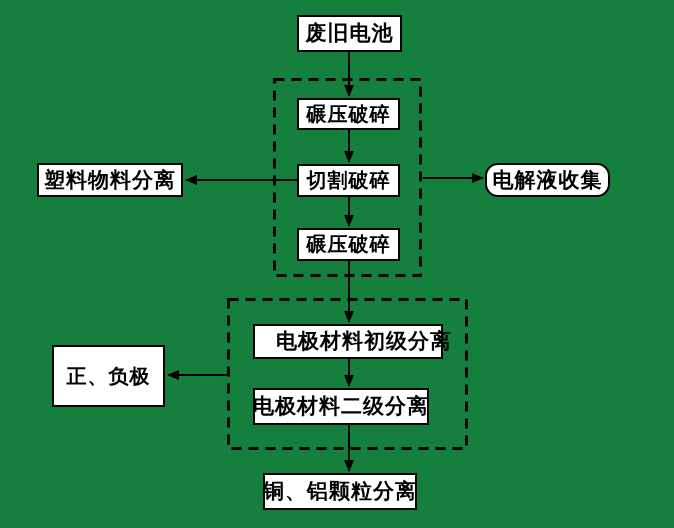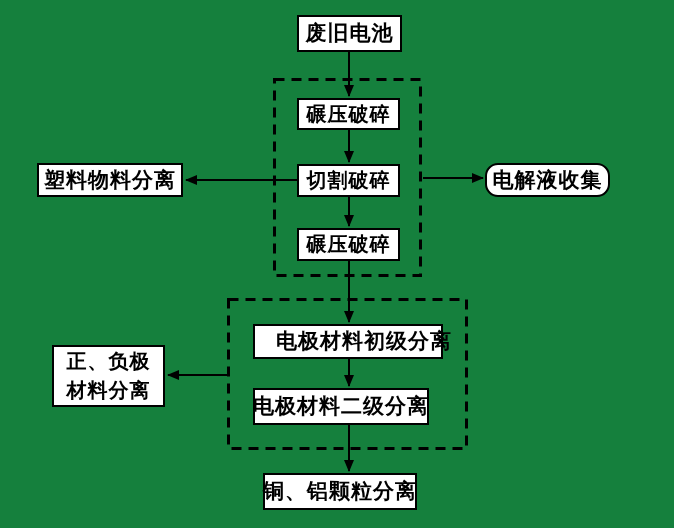--- a/index.html
+++ b/index.html
@@ -92,18 +92,17 @@
   <div class="node" id="n-plastic">塑料物料分离</div>
 
   <div class="node" id="n-electro">电解液收集</div>
 
   <div class="node" id="n-primary">电极材料初级分离</div>
 
   <div class="node" id="n-secondary">电极材料二级分离</div>
 
   <div class="node two-line" id="n-posneg">
     <span>正、负极</span>
-    <span>材料分离</span>
   </div>
 
   <div class="node" id="n-copper">铜、铝颗粒分离</div>
 
 </div>
 
 </body></html>

